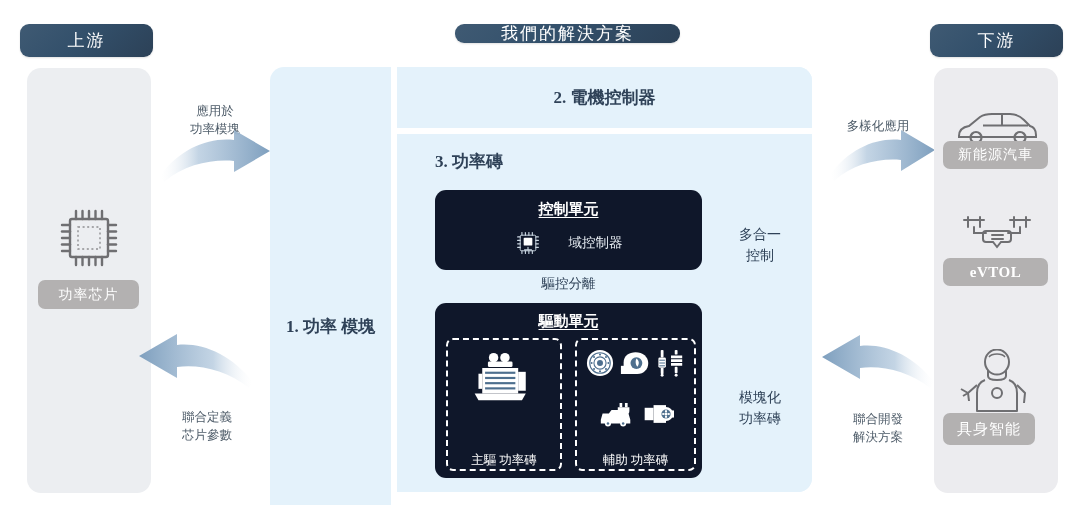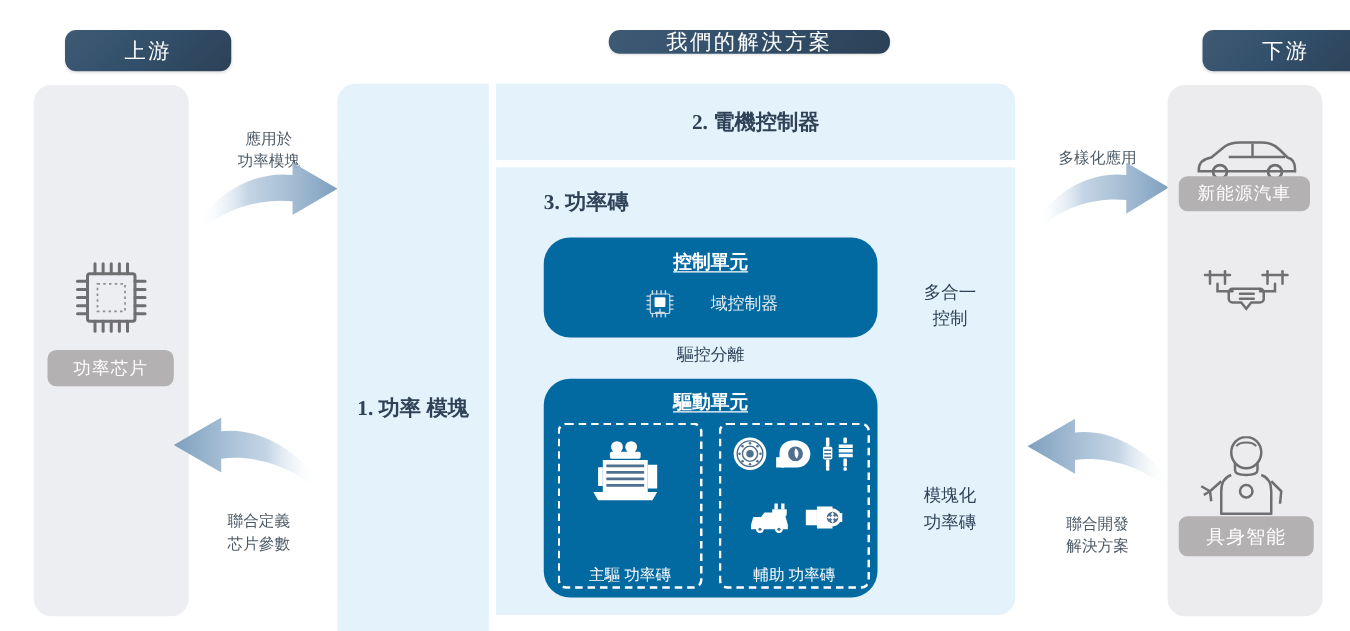--- a/index.html
+++ b/index.html
@@ -25,21 +25,20 @@
     display: flex;
     align-items: center;
     justify-content: center;
     border-radius: 9px;
     background: linear-gradient(135deg, #3f5a73 0%, #33506b 45%, #2c4157 100%);
     color: #ffffff;
     font-size: 17px;
     letter-spacing: 2px;
     font-weight: 400;
     box-shadow: 0 1px 2px rgba(0,0,0,0.12);
-    margin-left: 32px;
   }
 
   
   .side-panel {
     position: absolute;
     background: #eceef1;
     border-radius: 14px;
   }
   .side-panel.downstream { background: #ececef; }
 
@@ -76,22 +75,22 @@
     text-align: left;
     font-size: 17px;
     font-weight: bold;
     color: #2f4258;
     font-family: "Liberation Serif", "DejaVu Serif", serif;
   }
 
   
   .dark-card {
     position: absolute;
-    background: #0369a1;
-    border-radius: 21px;
+    background: #0f172a;
+    border-radius: 11px;
     color: #ffffff;
   }
   .card-title {
     text-align: center;
     font-size: 15px;
     font-weight: bold;
     color: #ffffff;
     text-decoration: underline;
     text-underline-offset: 3px;
     font-family: "Liberation Serif", "DejaVu Serif", serif;
@@ -505,34 +504,37 @@
         <path d="M16 14 L16 20 L28 20"></path>
         <path d="M62 14 L62 20 L50 20"></path>
         <path d="M28 18 h22 a3 3 0 0 1 3 3 v5 a3 3 0 0 1 -3 3 h-7 l-4 5 l-4 -5 h-7 a3 3 0 0 1 -3 -3 v-5 a3 3 0 0 1 3 -3 Z"></path>
       </g>
       <g stroke="#6f6f72" stroke-width="2" stroke-linecap="round">
         <line x1="34" y1="22" x2="45" y2="22"></line>
         <line x1="34" y1="26" x2="45" y2="26"></line>
       </g>
     </svg>
   </div>
+  <div class="chip mono" style="left:943px; top:258px; width:105px; height:28px; font-size:15px; letter-spacing:0.5px;">
+    <span>eVTOL</span>
+  </div>
 
   <div class="node-icon" style="left:955px; top:349px; width:80px; height:68px;">
     <svg viewBox="0 0 80 68" width="80" height="68" aria-hidden="true">
       <g fill="none" stroke="#6f6f72" stroke-width="2" stroke-linejoin="round">
         <ellipse cx="42" cy="13" rx="12" ry="12.5"></ellipse>
         <path d="M33 21 L33 27 C33 30 36 31 42 31 C48 31 51 30 51 27 L51 21"></path>
         <path d="M30 31 C24 33 22 38 22 44 L22 62 L62 62 L62 44 C62 38 60 33 54 31"></path>
         <circle cx="42" cy="44" r="5"></circle>
         <path d="M22 36 L13 44 L14 52"></path>
         <path d="M13 44 L6 40 M13 44 L8 47"></path>
         <path d="M62 36 L70 44 L69 54"></path>
       </g>
       <g fill="none" stroke="#6f6f72" stroke-width="1.5">
         <path d="M34 8 C37 4 47 4 50 8"></path>
       </g>
     </svg>
   </div>
-  <div class="chip" style="left:943px; top:413px; width:108px; height:32px; font-size:15px;">
+  <div class="chip" style="left:943px; top:413px; width:92px; height:32px; font-size:15px;">
     <span>具身智能</span>
   </div>
 
 </div>
 
 </body></html>

